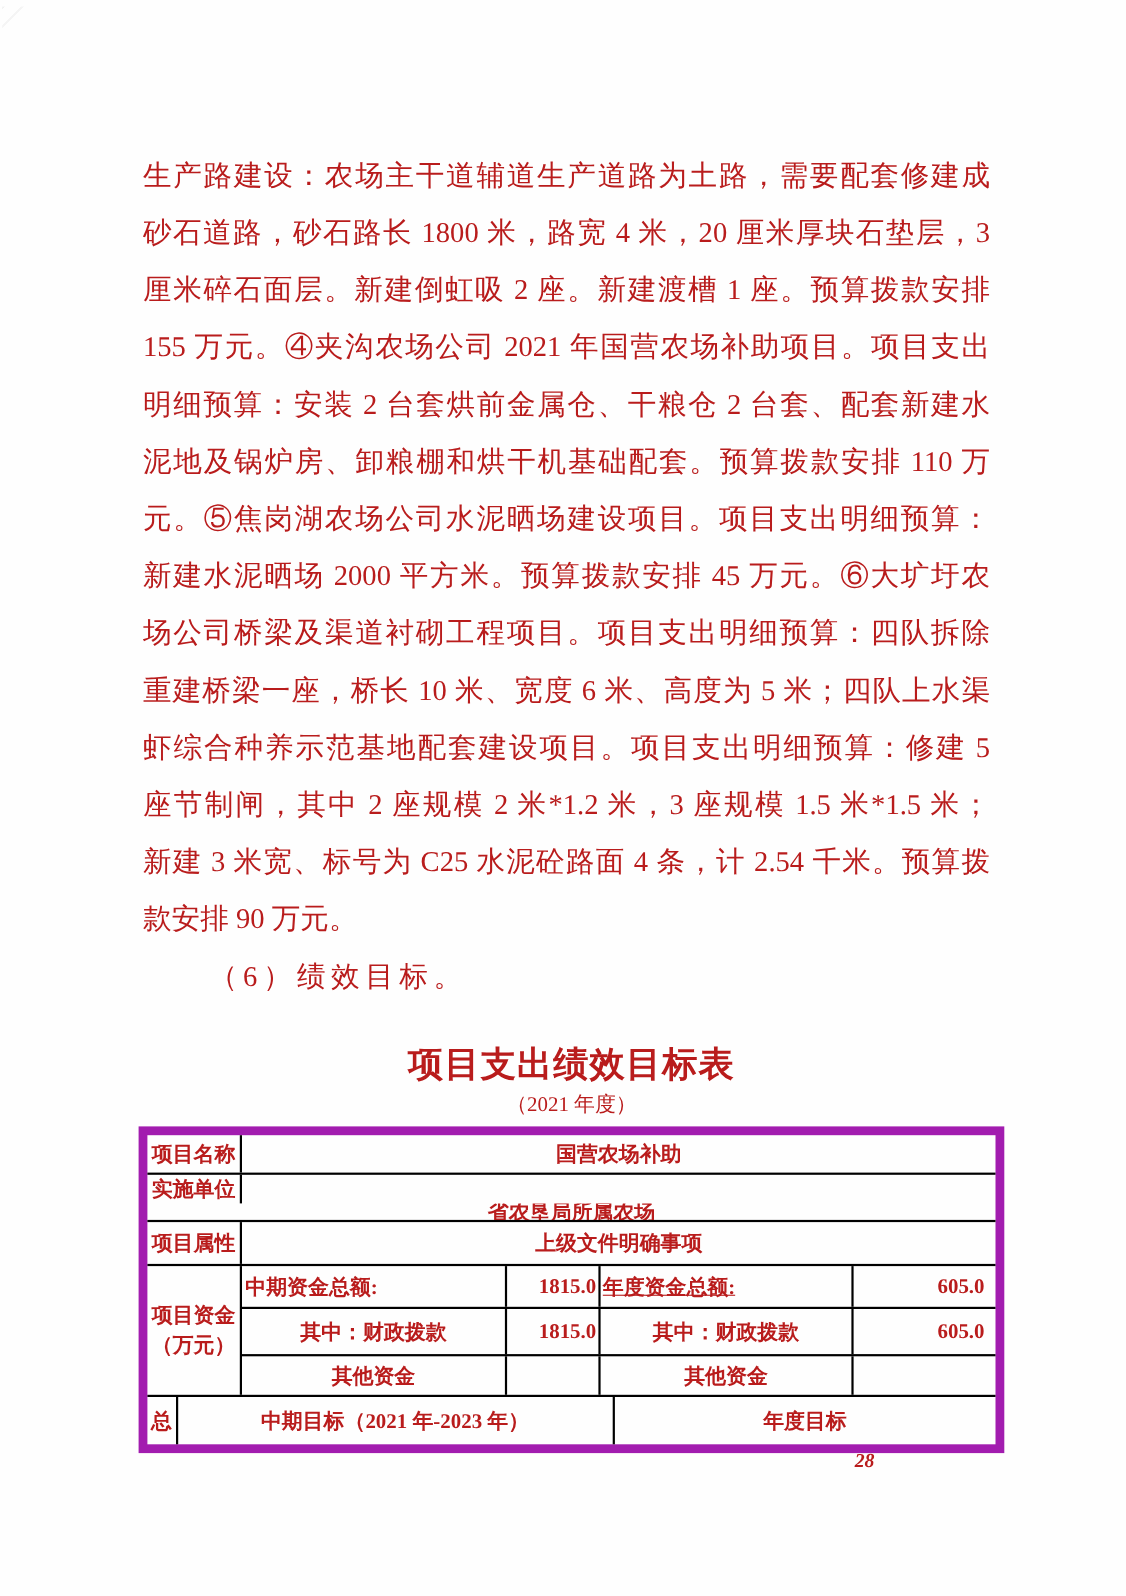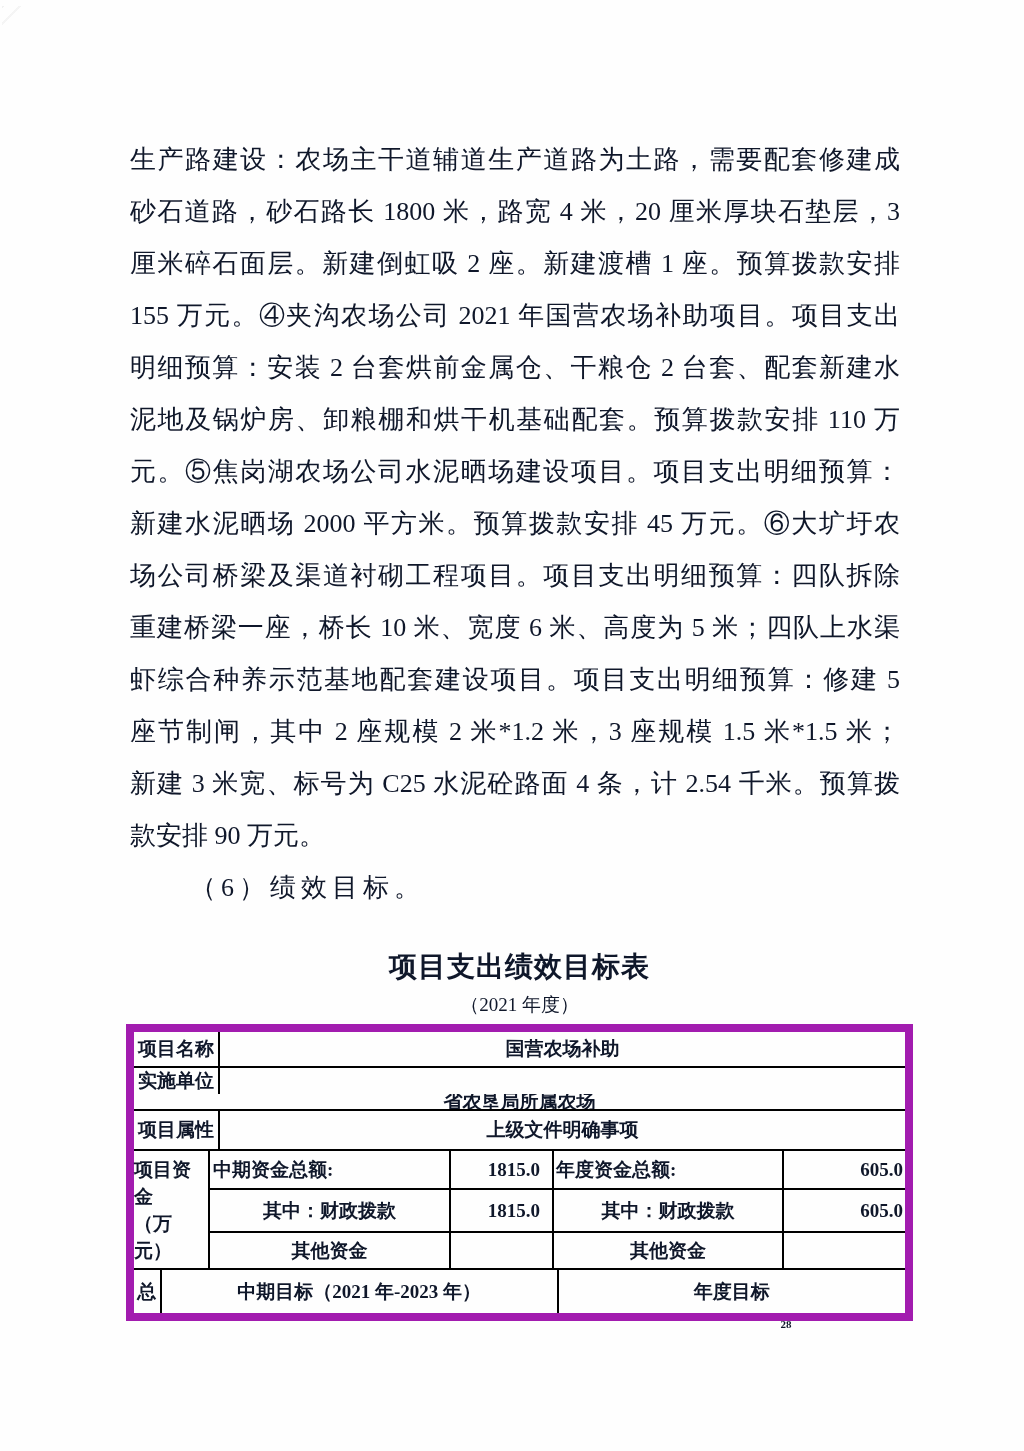--- a/index.html
+++ b/index.html
@@ -2,21 +2,21 @@
 <html><head>
 <meta charset="utf-8">
 <style>
   html,body{margin:0;padding:0;background:#777;}
   .page{
     position:relative;
     width:1024px;height:1451px;
     margin:0 auto;
     background:#fefefe;
     font-family:"Liberation Serif","DejaVu Serif",serif;
-    color:#0f172a;
+    color:#b91c1c;
     overflow:hidden;
   }
   
   .smudge{
     position:absolute;left:2px;top:6px;width:46px;height:70px;
     background:
       linear-gradient(135deg, rgba(160,160,160,.28) 0 2px, transparent 2px 12px, rgba(170,170,170,.22) 12px 14px, transparent 14px);
     opacity:.5;
   }
   
@@ -29,21 +29,21 @@
   }
   .jline{
     text-align:justify;text-align-last:justify;white-space:normal;
     overflow:hidden;
   }
   .lline{text-align:left;}
   .indent{padding-left:60px;letter-spacing:5px;}
   
   .tbl-title{
     position:absolute;left:126px;top:951px;width:787px;
-    text-align:center;font-size:28px;font-weight:700;line-height:32px;
+    text-align:center;font-size:32px;font-weight:700;line-height:32px;
     letter-spacing:1px;
   }
   .tbl-subtitle{
     position:absolute;left:126px;top:992px;width:787px;
     text-align:center;font-size:19px;line-height:26px;
   }
   
   .ptable{
     position:absolute;left:126px;top:1024px;width:787px;
     border:8px solid #a21caf;
@@ -69,34 +69,35 @@
     line-height:27px;
   }
   .funds-rows{flex:1;display:flex;flex-direction:column;}
   .frow{display:flex;border-bottom:2px solid #000;box-sizing:border-box;}
   .frow:last-child{border-bottom:none;}
   .fr1{height:39px;} .fr2{height:43px;} .fr3{height:35px;}
   .fcell{box-sizing:border-box;border-right:2px solid #000;display:flex;align-items:center;overflow:hidden;}
   .fcell:last-child{border-right:none;}
   .f-midlabel{width:241px;justify-content:center;}
   .f-midlabel.left{justify-content:flex-start;padding-left:3px;}
-  .f-midvalue{width:103px;justify-content:flex-end;padding-right:12px;}
+  .f-midvalue{width:85px;justify-content:flex-end;padding-right:2px;}
   .f-yearlabel{width:230px;justify-content:center;}
-  .f-yearlabel.left{justify-content:flex-start;padding-left:2px;}
+  .f-yearlabel.left{justify-content:flex-start;padding-left:2px;text-decoration:underline;}
   .f-yearvalue{width:121px;justify-content:flex-end;padding-right:2px;}
   
   .g-corner{width:28px;}
   .g-mid{width:402px;}
   .g-year{width:351px;}
   .r7{height:43px;}
   
   .page-number{
     position:absolute;left:766px;top:1318px;width:40px;
-    font-size:11px;font-weight:700;text-align:center;
+    font-size:18px;font-weight:700;text-align:center;
     font-family:"Liberation Serif","DejaVu Serif",serif;
+    font-style:italic;
   }
 </style>
 </head>
 <body>
 
 <div class="page">
 
   <div class="smudge"></div>
 
   <div class="body-text">

